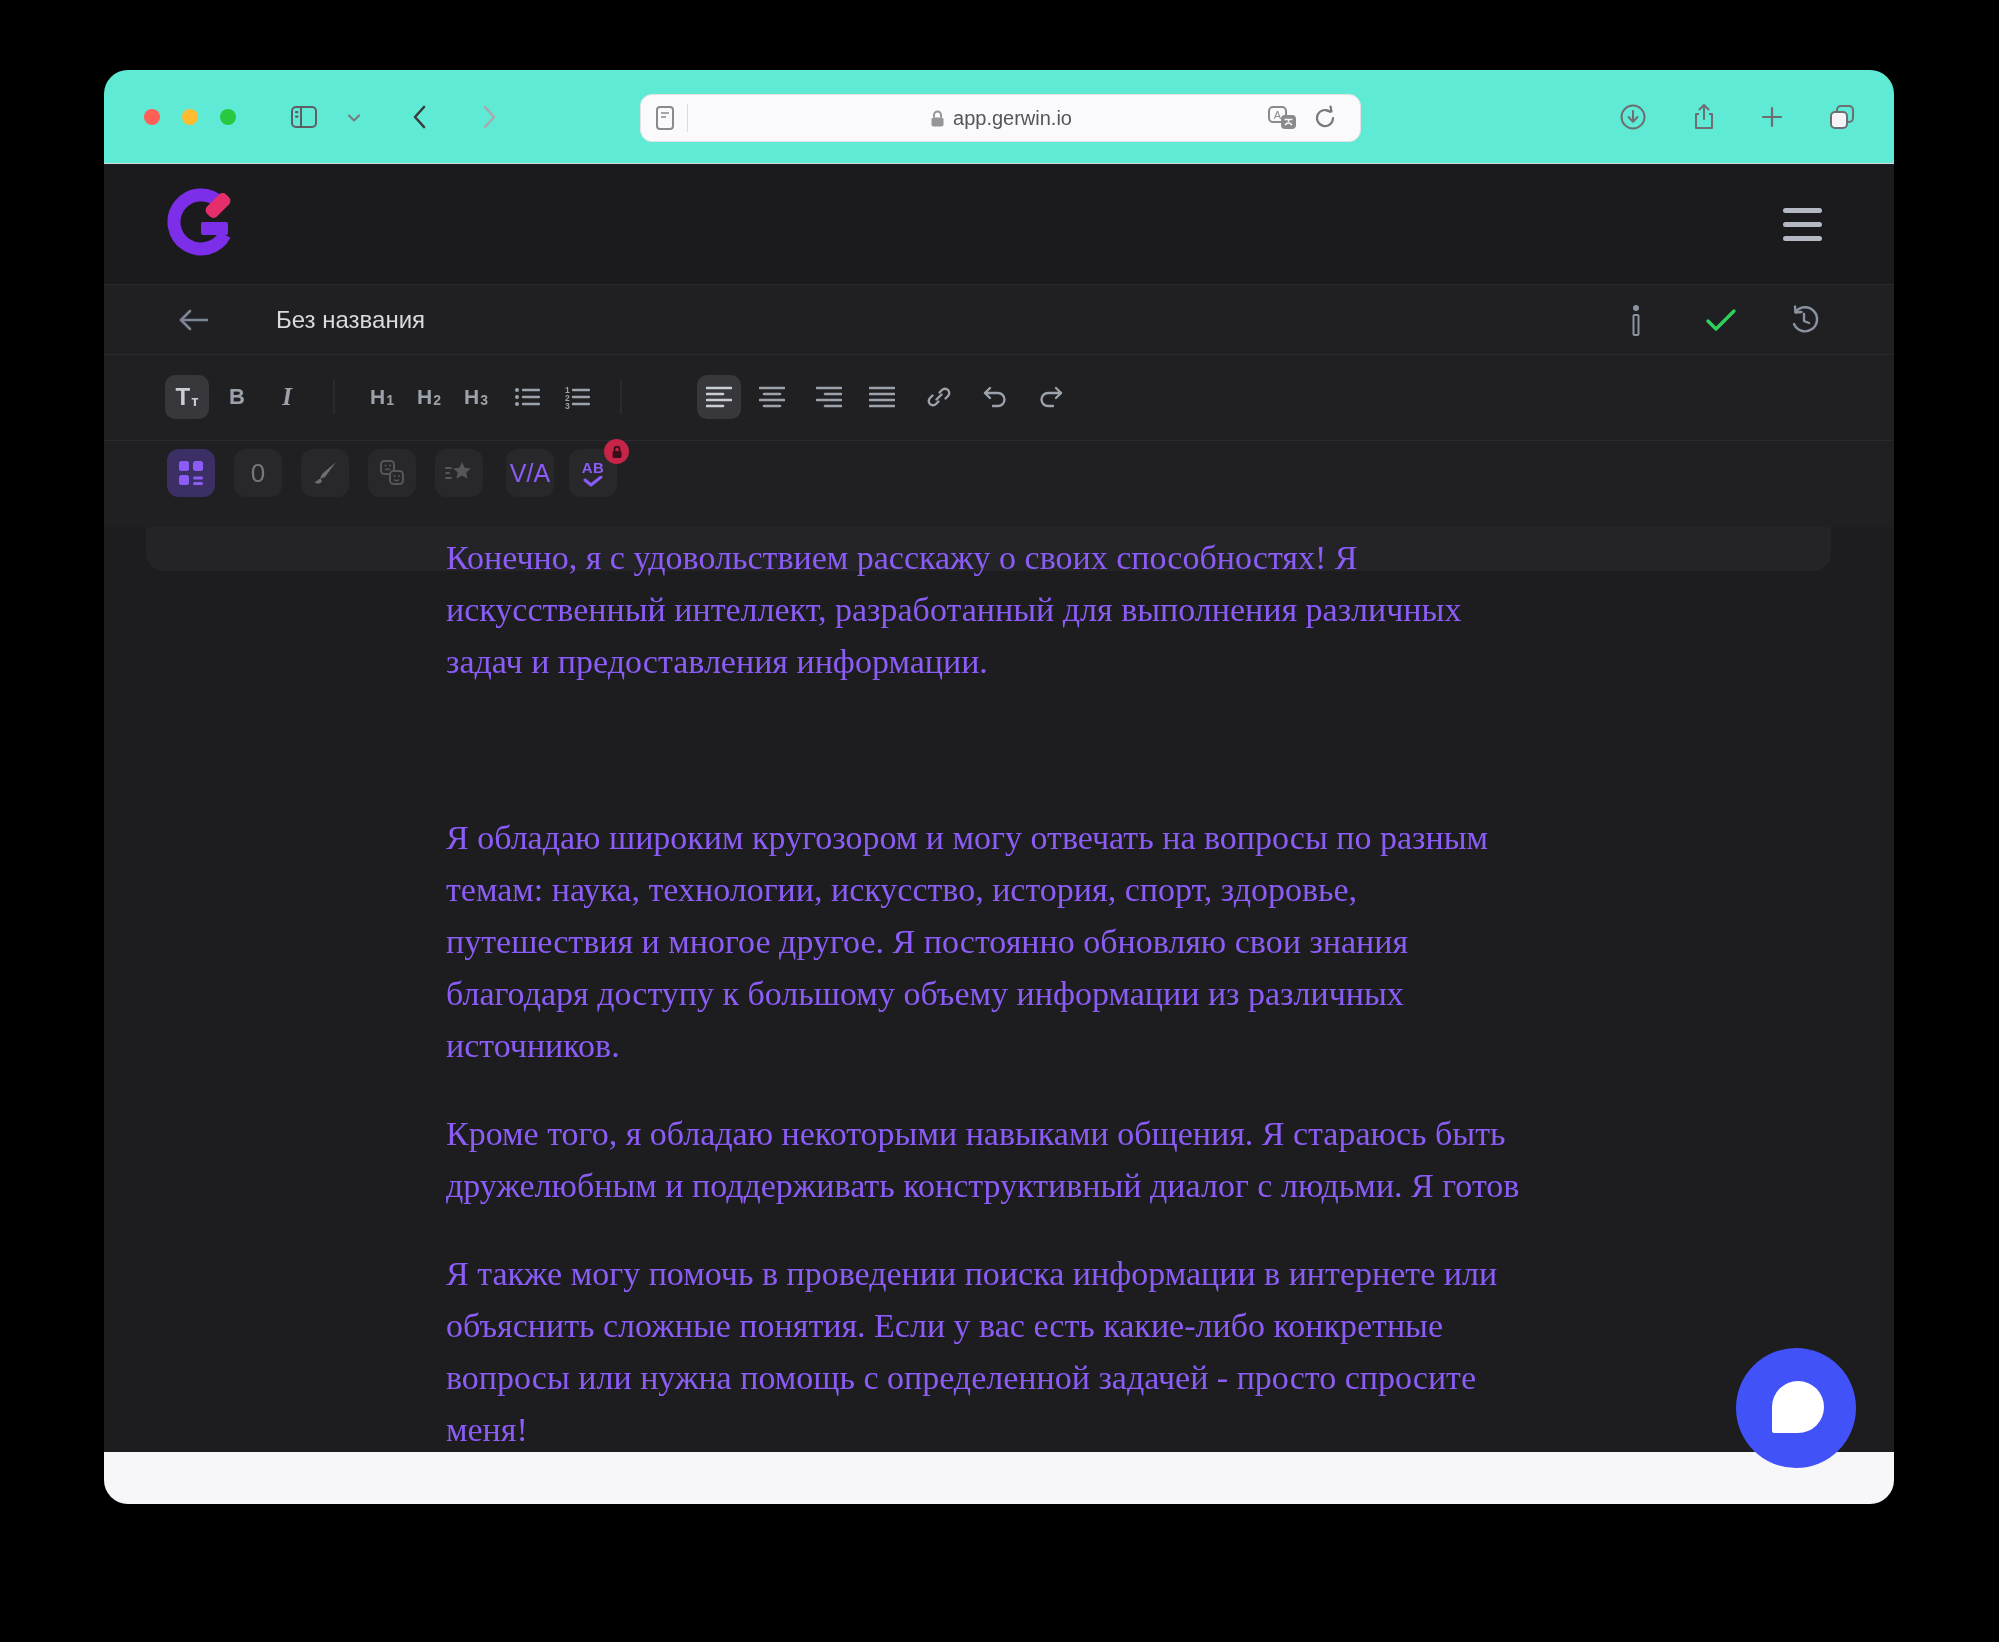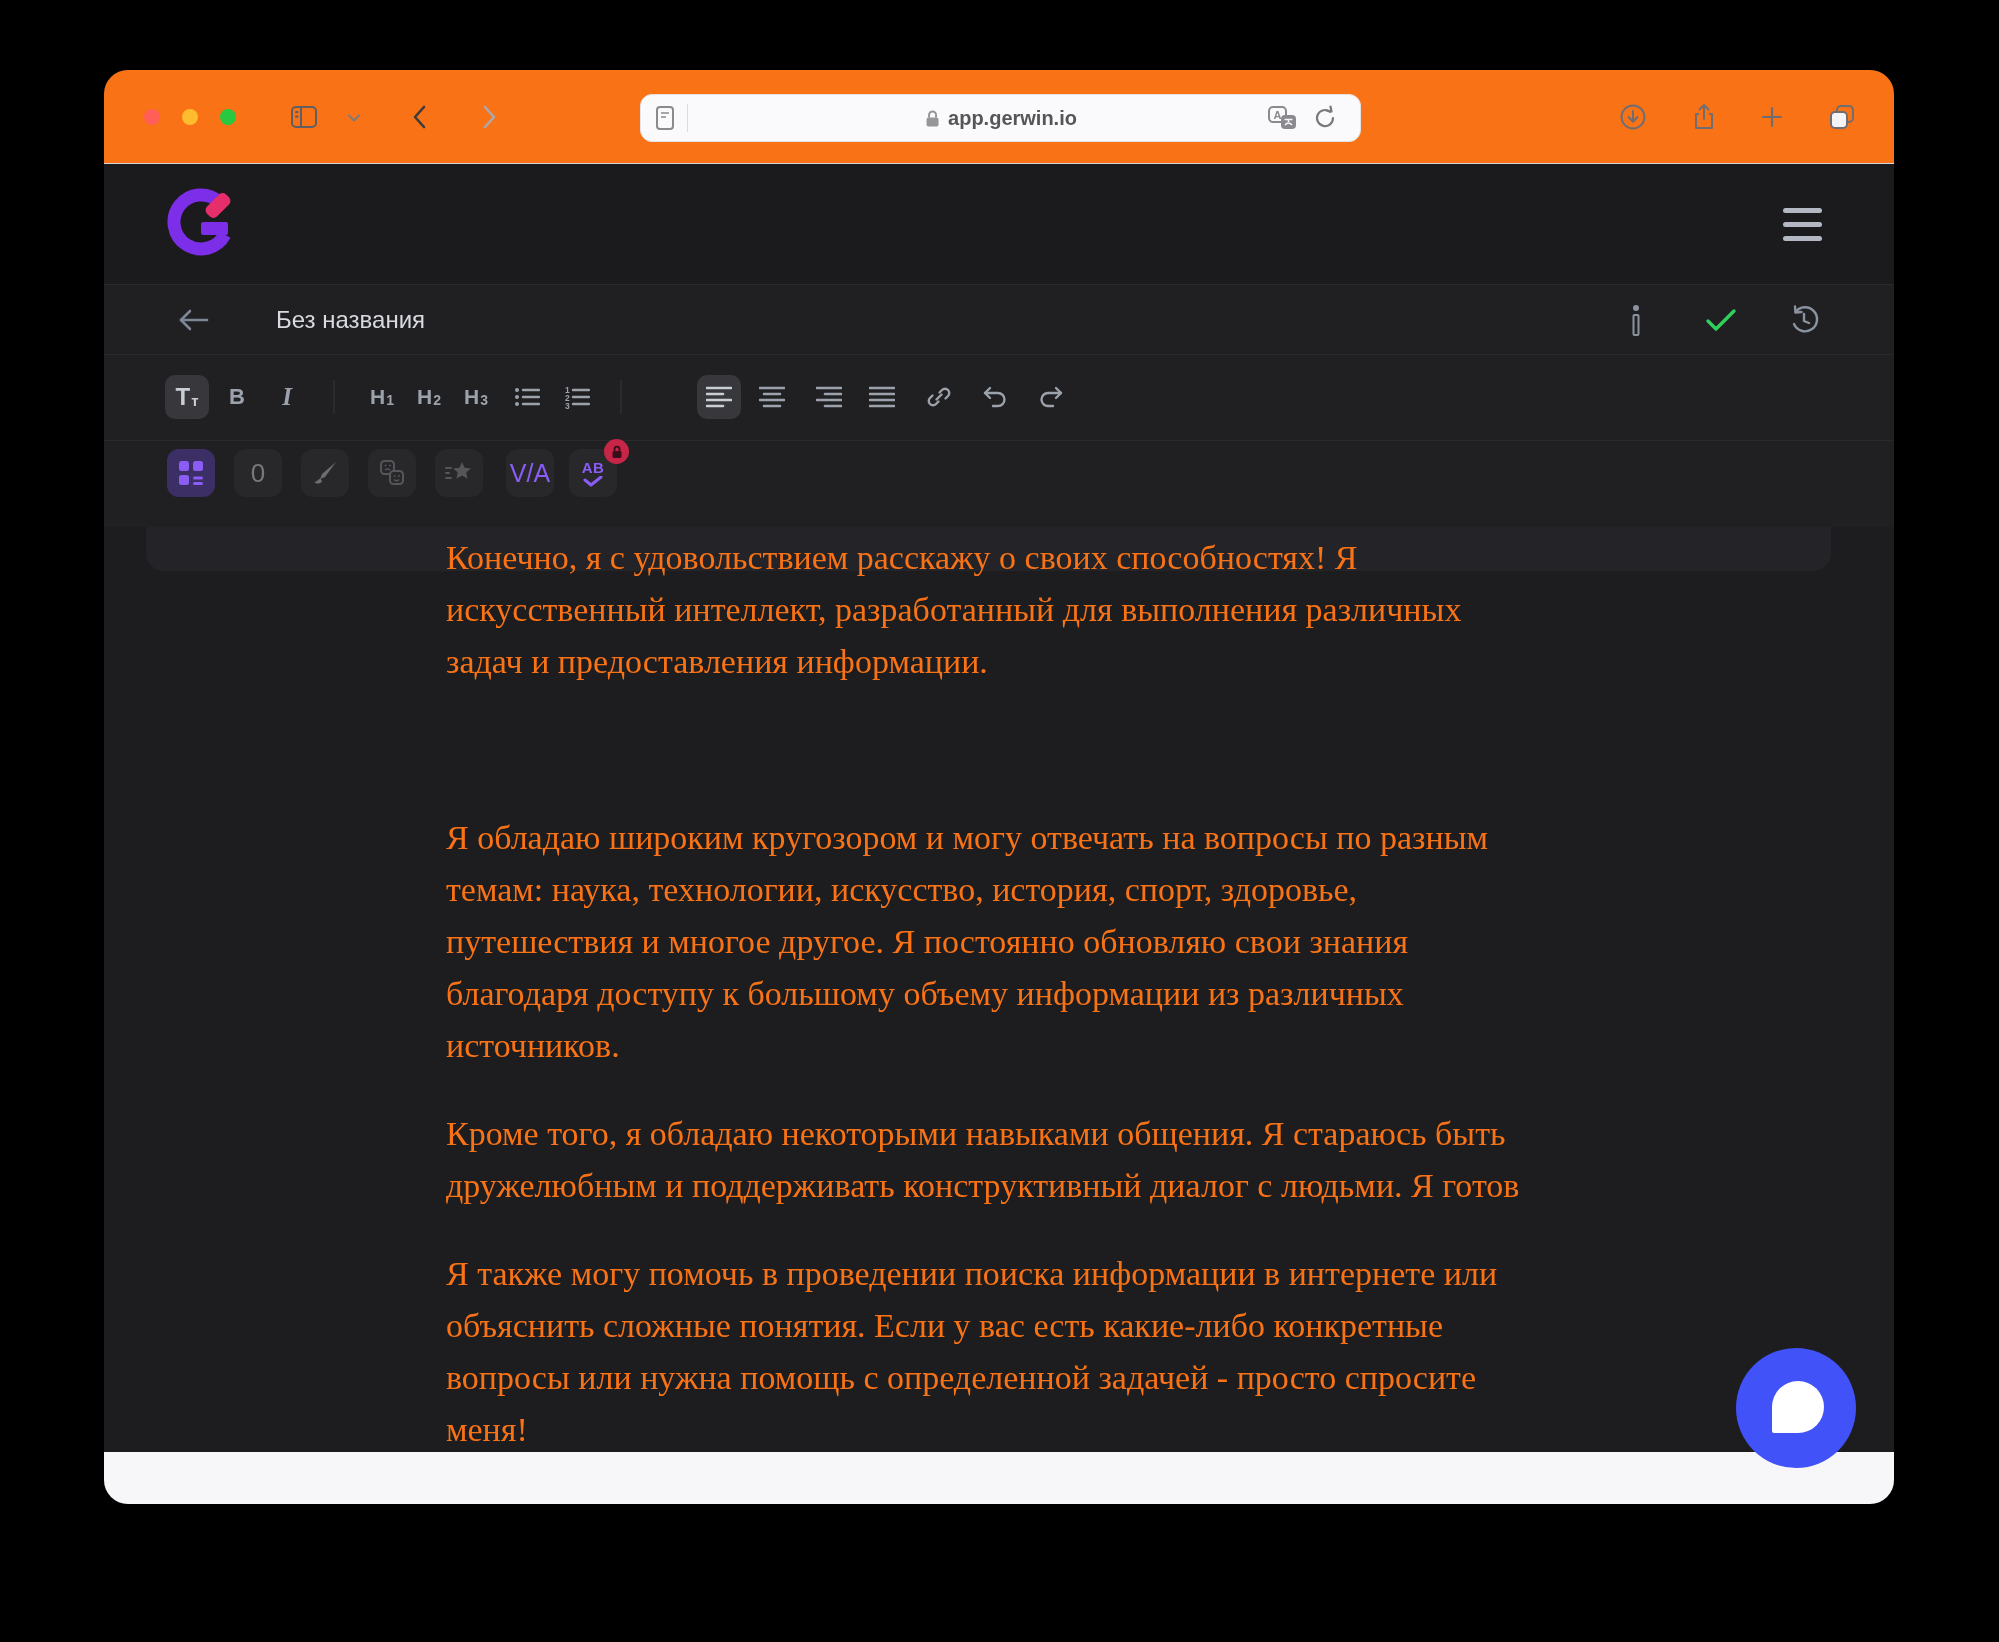--- a/index.html
+++ b/index.html
@@ -2,21 +2,21 @@
 <html style="--light-red: #FF5F57; --light-yellow: #FEBC2E; --light-green: #28C840; --brand-purple: #7C2EE8; --brand-pink: #E62E6B; --accent-purple: #8B5CF6; --active-purple-bg: #3B2F66; --check-green: #2FD15C; --chat-blue: #4152F8; --badge-red: #C72548;"><head>
 <meta charset="utf-8">
 <style>
   html,body{margin:0;padding:0;}
   body{width:1999px;height:1642px;background:#000;position:relative;overflow:hidden;
        font-family:"Liberation Sans",sans-serif;}
   .abs{position:absolute;}
   .window{position:absolute;left:104px;top:70px;width:1790px;height:1434px;border-radius:24px;
           overflow:hidden;background:#1D1D1F;display:flex;flex-direction:column;}
   
-  .chrome{height:93px;background:#f97316;border-bottom:1px solid #D8D7DA;position:relative;flex:none;font-weight:bold;}
+  .chrome{height:93px;background:#5eead4;border-bottom:1px solid #D8D7DA;position:relative;flex:none;}
   .light{width:16px;height:16px;border-radius:50%;position:absolute;top:39px;}
   .chev-down{position:absolute;top:44px;left:244px;width:12px;height:8px;color:#7A7A7E;}
   .nav-ic{position:absolute;top:33px;width:28px;height:28px;}
   .urlfield{position:absolute;left:536px;top:24px;width:719px;height:46px;background:#FAF9FB;
             border:1px solid #E3E2E5;border-radius:12px;}
   .urlcenter{position:absolute;left:50%;top:50%;transform:translate(-50%,-50%);display:flex;
              align-items:center;gap:8px;color:#55555A;font-size:20px;}
   .field-div{position:absolute;left:46px;top:9px;width:1px;height:28px;background:#DCDBDE;}
   
   .appheader{height:120px;background:#1B1B1D;position:relative;flex:none;}
@@ -41,21 +41,21 @@
   .sqbtn{position:absolute;top:8px;width:48px;height:48px;border-radius:12px;background:#28282B;
          display:flex;align-items:center;justify-content:center;color:#77787C;}
   .sqbtn.activep{background:#3B2F66;}
   .badge{position:absolute;top:-10px;right:-12px;width:25px;height:25px;border-radius:50%;
          display:flex;align-items:center;justify-content:center;}
   
   .content{flex:1;background:#1D1D1F;position:relative;overflow:hidden;}
   .stickycard{position:absolute;left:42px;right:63px;top:0;height:44px;background:#242428;
               border-radius:0 0 18px 18px;}
   .editor{position:absolute;left:342px;top:5px;width:1240px;z-index:2;
-          font-family:"Liberation Serif",serif;font-size:34px;line-height:52px;color:#f97316;}
+          font-family:"Liberation Serif",serif;font-size:34px;line-height:52px;color:#8b5cf6;}
   .para{white-space:pre-line;margin:0 0 36px 0;}
   .para.empty{height:52px;}
   .whitestrip{position:absolute;left:0;right:0;bottom:0;height:52px;background:#F7F6F8;z-index:3;}
   .chatbtn{position:absolute;right:38px;bottom:36px;width:120px;height:120px;border-radius:50%;z-index:4;
            display:flex;align-items:center;justify-content:center;}
   .chatbubble{width:52px;height:52px;background:#fff;border-radius:26px 26px 26px 2px;
               transform:translate(2px,-1px);}
   svg{display:block;}
 </style>
 </head>

